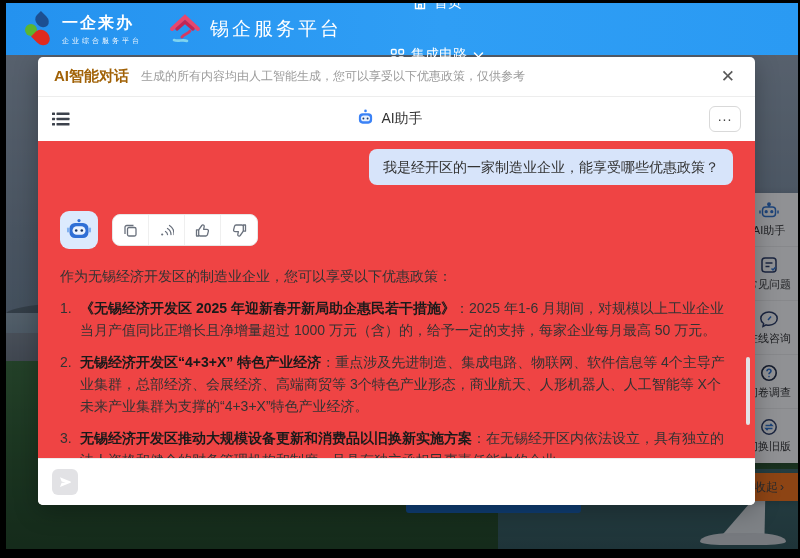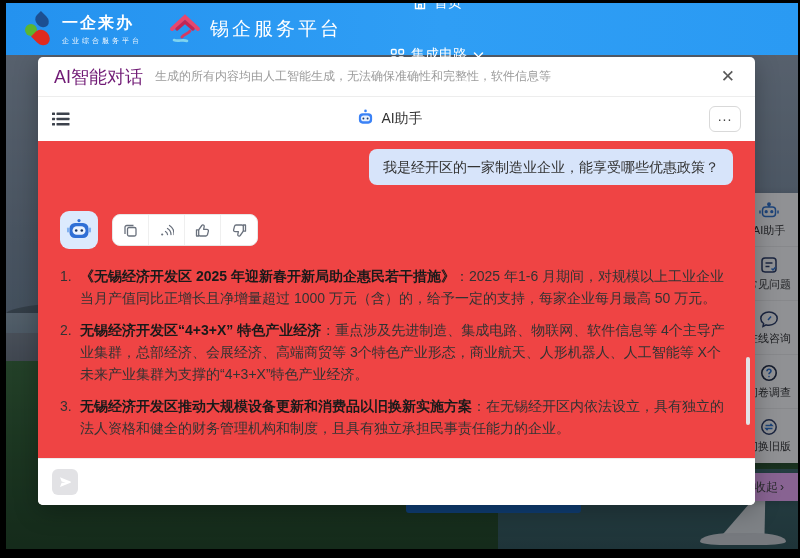--- a/index.html
+++ b/index.html
@@ -50,33 +50,33 @@
     background:#1466c4; border-radius:3px; }
 
   
   .side-toolbar { position:absolute; right:0; top:138px; width:58px; background:#fff;
     border-radius:8px 0 0 8px; box-shadow:0 2px 8px rgba(0,0,0,.18); }
   .side-item { height:54px; display:flex; flex-direction:column; align-items:center; justify-content:center;
     gap:3px; border-bottom:1px solid #efefef; cursor:pointer; }
   .side-item:last-child { border-bottom:none; }
   .side-item .lbl { font-size:11px; color:#333; white-space:nowrap; }
   .side-item svg { display:block; }
-  .collapse-tab { position:absolute; right:0; top:418px; width:58px; height:28px; background:#f0abfc;
+  .collapse-tab { position:absolute; right:0; top:418px; width:58px; height:28px; background:#f97316;
     border-radius:8px 0 0 8px; display:flex; align-items:center; justify-content:center;
     font-size:12px; color:#444; gap:2px; cursor:pointer; box-shadow:0 2px 6px rgba(0,0,0,.18); }
 
   
   .overlay { position:absolute; top:52px; left:0; right:0; bottom:0;
     background:rgba(8,12,18,0.45); z-index:10; }
 
   
   .dialog { position:absolute; left:32px; top:54px; width:717px; height:448px; background:#fff;
     border-radius:5px; z-index:20; box-shadow:0 6px 24px rgba(0,0,0,.28); overflow:hidden; }
   .dlg-header { height:40px; display:flex; align-items:center; padding:0 16px; border-bottom:1px solid #ededed; }
-  .dlg-title { font-size:18px; color:#701a75; }
+  .dlg-title { font-size:15px; color:#a16207;font-weight:bold; }
   .dlg-disclaimer { font-size:12px; color:#9b9b9b; margin-left:12px; flex:1; }
   .dlg-close { font-size:17px; color:#595959; cursor:pointer; padding:2px 4px; line-height:1; }
 
   .chat-header { height:44px; display:flex; align-items:center; padding:0 14px; background:#fff; }
   .list-btn { cursor:pointer; display:flex; align-items:center; }
   .assistant-title { flex:1; display:flex; align-items:center; justify-content:center; gap:6px;
     font-size:14px; color:#333; }
   .more-btn { width:32px; height:26px; border:1px solid #d9d9d9; border-radius:6px; display:flex;
     align-items:center; justify-content:center; color:#444; font-size:14px; letter-spacing:1px;
     cursor:pointer; background:#fff; line-height:0; padding-bottom:7px; }
@@ -255,21 +255,21 @@
               <path d="M1.5 2l4 4 4-4" fill="none" stroke="#fff" stroke-width="1.5" stroke-linecap="round"></path>
             </svg>
         </span>
       </div>
     </div>
   </div>
 
   <div class="dialog">
     <div class="dlg-header">
       <span class="dlg-title">AI智能对话</span>
-      <span class="dlg-disclaimer">生成的所有内容均由人工智能生成，无法确保准确性和完整性，软件信息等</span>
+      <span class="dlg-disclaimer">生成的所有内容均由人工智能生成，您可以享受以下优惠政策，仅供参考</span>
       <span class="dlg-close">✕</span>
     </div>
 
     <div class="chat-header">
       <span class="list-btn">
         <svg width="18" height="16" viewBox="0 0 18 16">
             <g fill="#3c424c">
               <rect x="0" y="1.5" width="3" height="2.6" rx="0.5"></rect>
               <rect x="4.5" y="1.5" width="13" height="2.6" rx="0.5"></rect>
               <rect x="0" y="6.7" width="3" height="2.6" rx="0.5"></rect>
@@ -343,20 +343,21 @@
                 <g fill="none" stroke="#6a717d" stroke-width="1.3" stroke-linejoin="round">
                   <path d="M1.5 6.8h2.2V13H1.5z"></path>
                   <path d="M3.7 12.4l1.2.6h6c.8 0 1.4-.5 1.6-1.3l.9-3.6c.2-.9-.5-1.8-1.5-1.8H8.6l.6-2.7c.2-.9-.5-1.7-1.4-1.7-.4 0-.8.2-1 .6L3.7 6.8"></path>
                 </g>
               </svg>
           </span>
         </div>
       </div>
 
       <div class="ai-text">
+        <div class="ai-intro">作为无锡经济开发区的制造业企业，您可以享受以下优惠政策：</div>
 
         <div class="ai-item">
           <span class="num">1.</span>
           <span class="itext"><b>《无锡经济开发区 2025 年迎新春开新局助企惠民若干措施》</b><span>：2025 年1-6 月期间，对规模以上工业企业当月产值同比正增长且净增量超过 1000 万元（含）的，给予一定的支持，每家企业每月最高 50 万元。</span></span>
         </div>
         <div class="ai-item">
           <span class="num">2.</span>
           <span class="itext"><b>无锡经济开发区“4+3+X” 特色产业经济</b><span>：重点涉及先进制造、集成电路、物联网、软件信息等 4个主导产业集群，总部经济、会展经济、高端商贸等 3个特色产业形态，商业航天、人形机器人、人工智能等 X个未来产业集群为支撑的“4+3+X”特色产业经济。</span></span>
         </div>
         <div class="ai-item">

